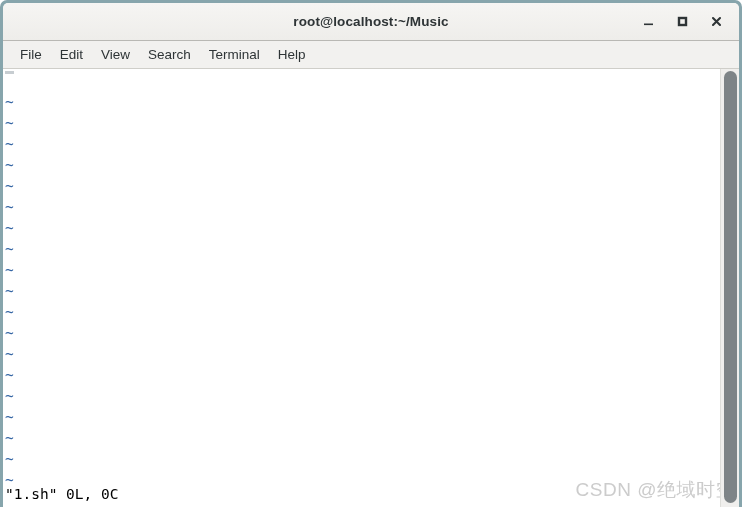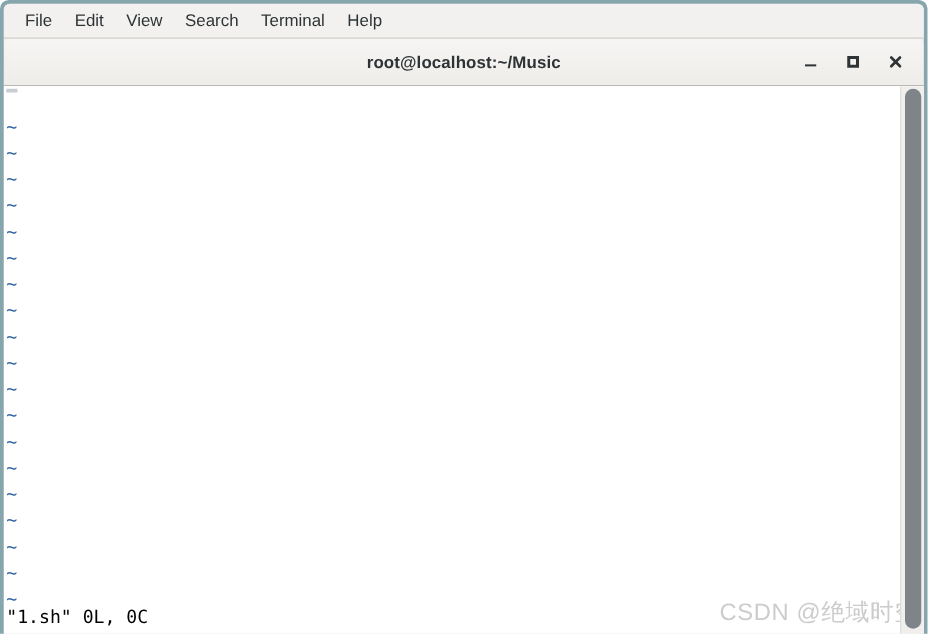--- a/index.html
+++ b/index.html
@@ -182,29 +182,20 @@
     background: #7e8487;
     border-radius: 7px;
     cursor: pointer;
   }
 </style>
 </head>
 <body>
 
 <div id="window">
   <div id="window-inner">
-
-    <div id="menubar">
-      <div class="menu-item">File</div>
-      <div class="menu-item">Edit</div>
-      <div class="menu-item">View</div>
-      <div class="menu-item">Search</div>
-      <div class="menu-item">Terminal</div>
-      <div class="menu-item">Help</div>
-    </div>
 
     <div id="titlebar">
       <div id="window-title">root@localhost:~/Music</div>
       <div class="win-btns">
         <div class="win-btn">
           <svg width="13" height="13" viewBox="0 0 13 13">
             <rect x="2" y="8.5" width="9" height="1.6" fill="#2e3436"></rect>
           </svg>
         </div>
         <div class="win-btn">
@@ -213,20 +204,29 @@
           </svg>
         </div>
         <div class="win-btn">
           <svg width="13" height="13" viewBox="0 0 13 13">
             <path d="M3 3 L10 10 M10 3 L3 10" stroke="#2e3436" stroke-width="2.1" stroke-linecap="round"></path>
           </svg>
         </div>
       </div>
     </div>
 
+    <div id="menubar">
+      <div class="menu-item">File</div>
+      <div class="menu-item">Edit</div>
+      <div class="menu-item">View</div>
+      <div class="menu-item">Search</div>
+      <div class="menu-item">Terminal</div>
+      <div class="menu-item">Help</div>
+    </div>
+
     <div id="terminal-area">
 
       <div id="terminal-screen">
         <div id="cursor-block"></div>
         <div id="terminal-lines">
             <div class="term-line"> </div>
             <div class="term-line"><span class="tilde">~</span></div>
             <div class="term-line"><span class="tilde">~</span></div>
             <div class="term-line"><span class="tilde">~</span></div>
             <div class="term-line"><span class="tilde">~</span></div>

